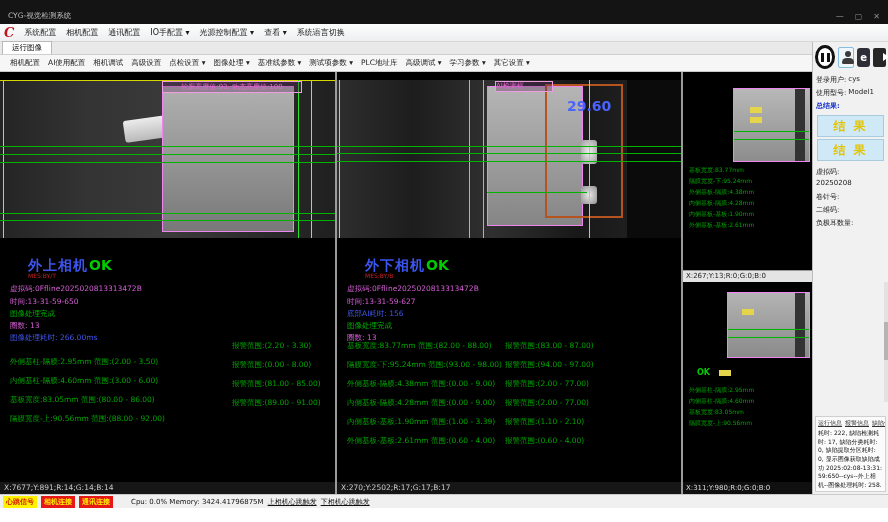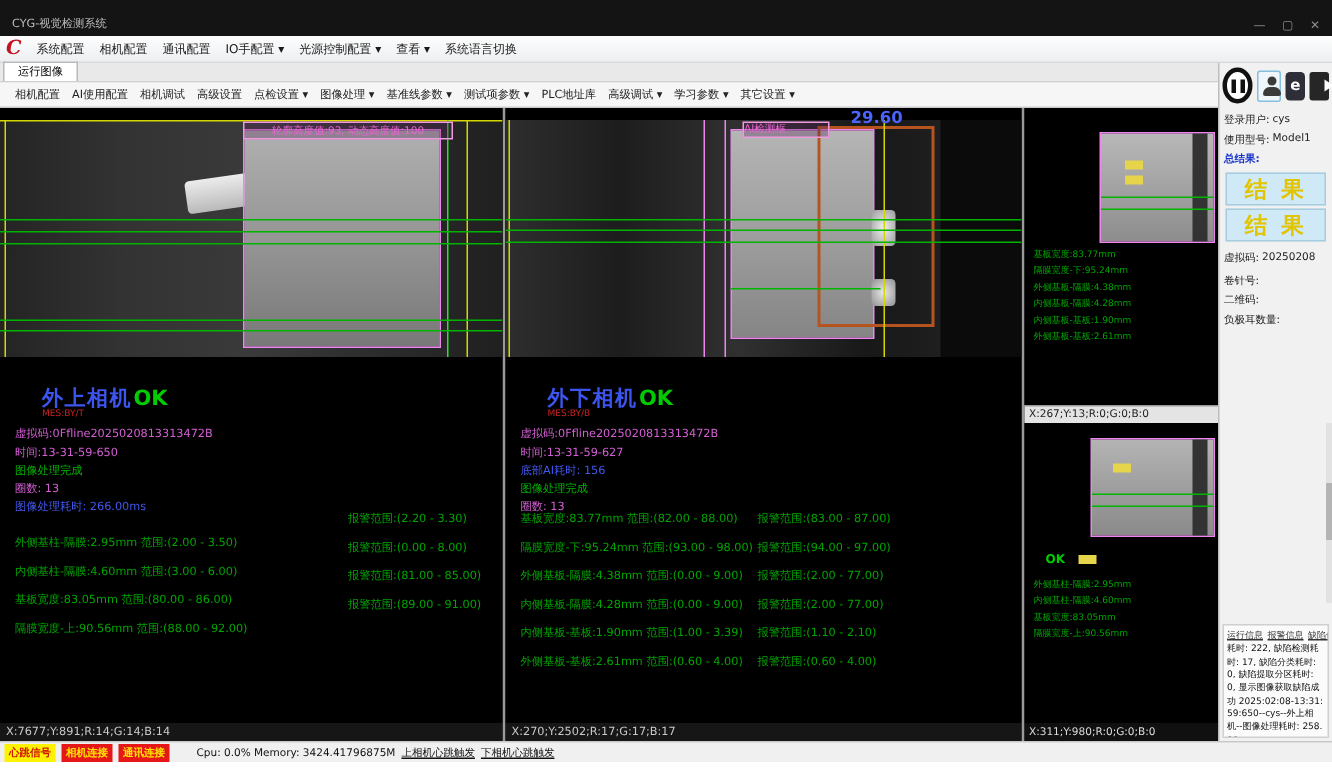--- a/index.html
+++ b/index.html
@@ -59,21 +59,21 @@
   .mv-photo { position:absolute; top:8px; left:0; right:0; height:158px;
     background:linear-gradient(90deg,#2e2e2e,#1d1d1d 22%,#303030 45%,#181818 70%,#262626); }
   .mv-darkband { position:absolute; top:0; left:290px; width:54px; height:158px; background:#0b0b0b; }
   .mv-cell { position:absolute; top:6px; left:150px; width:96px; height:140px;
     background:linear-gradient(180deg,#b5b5b5,#979797 65%,#858585); border:1px solid #ef85ef; }
   .mv-orange { position:absolute; top:4px; left:208px; width:78px; height:134px; border:2px solid #b5541f; }
   .mv-blob1 { position:absolute; top:60px; left:244px; width:16px; height:24px; background:radial-gradient(#f0f0f0,#9a9a9a); border-radius:3px; }
   .mv-blob2 { position:absolute; top:106px; left:244px; width:16px; height:18px; background:radial-gradient(#e8e8e8,#909090); border-radius:3px; }
   .mv-label { position:absolute; top:9px; left:158px; width:58px; height:11px; border:1px solid #f09ae0;
     background:rgba(90,40,90,.35); color:#ea64d4; font-size:7px; line-height:9px; text-align:left; white-space:nowrap; }
-  .mv-num { position:absolute; top:0; left:230px; color:#4b63ff; font-size:11px; font-weight:bold; }
+  .mv-num { position:absolute; top:26px; left:230px; color:#4b63ff; font-size:14px; font-weight:bold; }
 
   
   .sview { position:relative; background:#000; overflow:hidden; }
   .sview-top { height:198px; } .sview-bottom { height:200px; }
   .sbar-top { height:12px; background:#e4e4e4; color:#222; font-size:7px; line-height:11px; padding-left:3px; border-top:1px solid #999; }
   .sbar-bottom { height:12px; background:#101010; color:#ddd; font-size:7px; line-height:12px; padding-left:3px; }
   .st-photo { position:absolute; top:16px; left:50px; width:77px; height:74px;
     background:linear-gradient(180deg,#b8b8b8,#8d8d8d); border:1px solid #ef85ef; }
   .s-dark { position:absolute; right:4px; top:0; width:10px; height:100%; background:#333; }
   .ymark { position:absolute; width:12px; height:6px; background:#e6d44a; }
@@ -94,21 +94,21 @@
   .btn-person .head { position:absolute; top:3px; left:6px; width:6px; height:6px; border-radius:50%; background:#3a3a3a; }
   .btn-person .shoulders { position:absolute; bottom:3px; left:3px; width:12px; height:6px; border-radius:6px 6px 2px 2px; background:#3a3a3a; }
   .btn-e { width:17px; height:19px; background:#2e2e38; border-radius:3px; color:#fff; font-weight:bold; font-size:10px;
     display:flex; align-items:center; justify-content:center; }
   .btn-exit { width:16px; height:19px; position:relative; background:#262626; border-radius:2px; }
   .btn-exit .arrow { position:absolute; right:-3px; top:5px; width:0; height:0;
     border-left:6px solid #fff; border-top:4px solid transparent; border-bottom:4px solid transparent; }
   .rp-row { display:flex; padding:1.5px 3px; gap:2px; white-space:nowrap; }
   .rp-total { color:#1733cc; font-weight:bold; padding:2px 3px; }
   .result-box { margin:2px 4px; height:22px; background:#cfe9f6; border:1px solid #a8cbdd;
-    display:flex; align-items:center; justify-content:center; color:#e3c400; font-weight:bold; font-size:15px; letter-spacing:2px; }
+    display:flex; align-items:center; justify-content:center; color:#e3c400; font-weight:bold; font-size:12px; letter-spacing:2px; }
   .rp-field { padding:3px 3px 0 3px; white-space:nowrap; }
   .rp-scroll { position:absolute; right:0; top:240px; width:4px; height:120px; background:#e2e2e2; }
   .rp-thumb { position:absolute; right:0; top:40px; width:4px; height:38px; background:#b4b4b4; }
   .rp-log { position:absolute; left:2px; right:2px; bottom:2px; height:76px; background:#fbfbfb; border:1px solid #cfcfcf; padding:2px; overflow:hidden; }
   .rp-logtabs { display:flex; gap:3px; margin-bottom:1px; }
   .rp-logtab { font-size:6px; color:#333; text-decoration:underline; white-space:nowrap; }
   .rp-logtext { font-size:6px; line-height:1.45; color:#111; word-break:break-all; }
 
   
   .statusbar { height:14px; background:#f0f0f0; border-top:1px solid #c9c9c9; display:flex; align-items:center; gap:4px; padding:0 3px; font-size:7px; }
@@ -341,21 +341,21 @@
       <span>登录用户:</span>
       <span>cys</span>
     </div>
     <div class="rp-row">
       <span>使用型号:</span>
       <span>Model1</span>
     </div>
     <div class="rp-total">总结果:</div>
     <div class="result-box">结 果</div>
     <div class="result-box">结 果</div>
-    <div class="rp-row" style="padding-top:4px;">
+    <div class="rp-row" style="padding-top:4px;flex-direction:column;">
       <span>虚拟码:</span>
       <span>20250208</span>
     </div>
     <div class="rp-field">卷针号:</div>
     <div class="rp-field">二维码:</div>
     <div class="rp-field">负极耳数量:</div>
 
     <div class="rp-scroll">
       <div class="rp-thumb"></div>
     </div>

